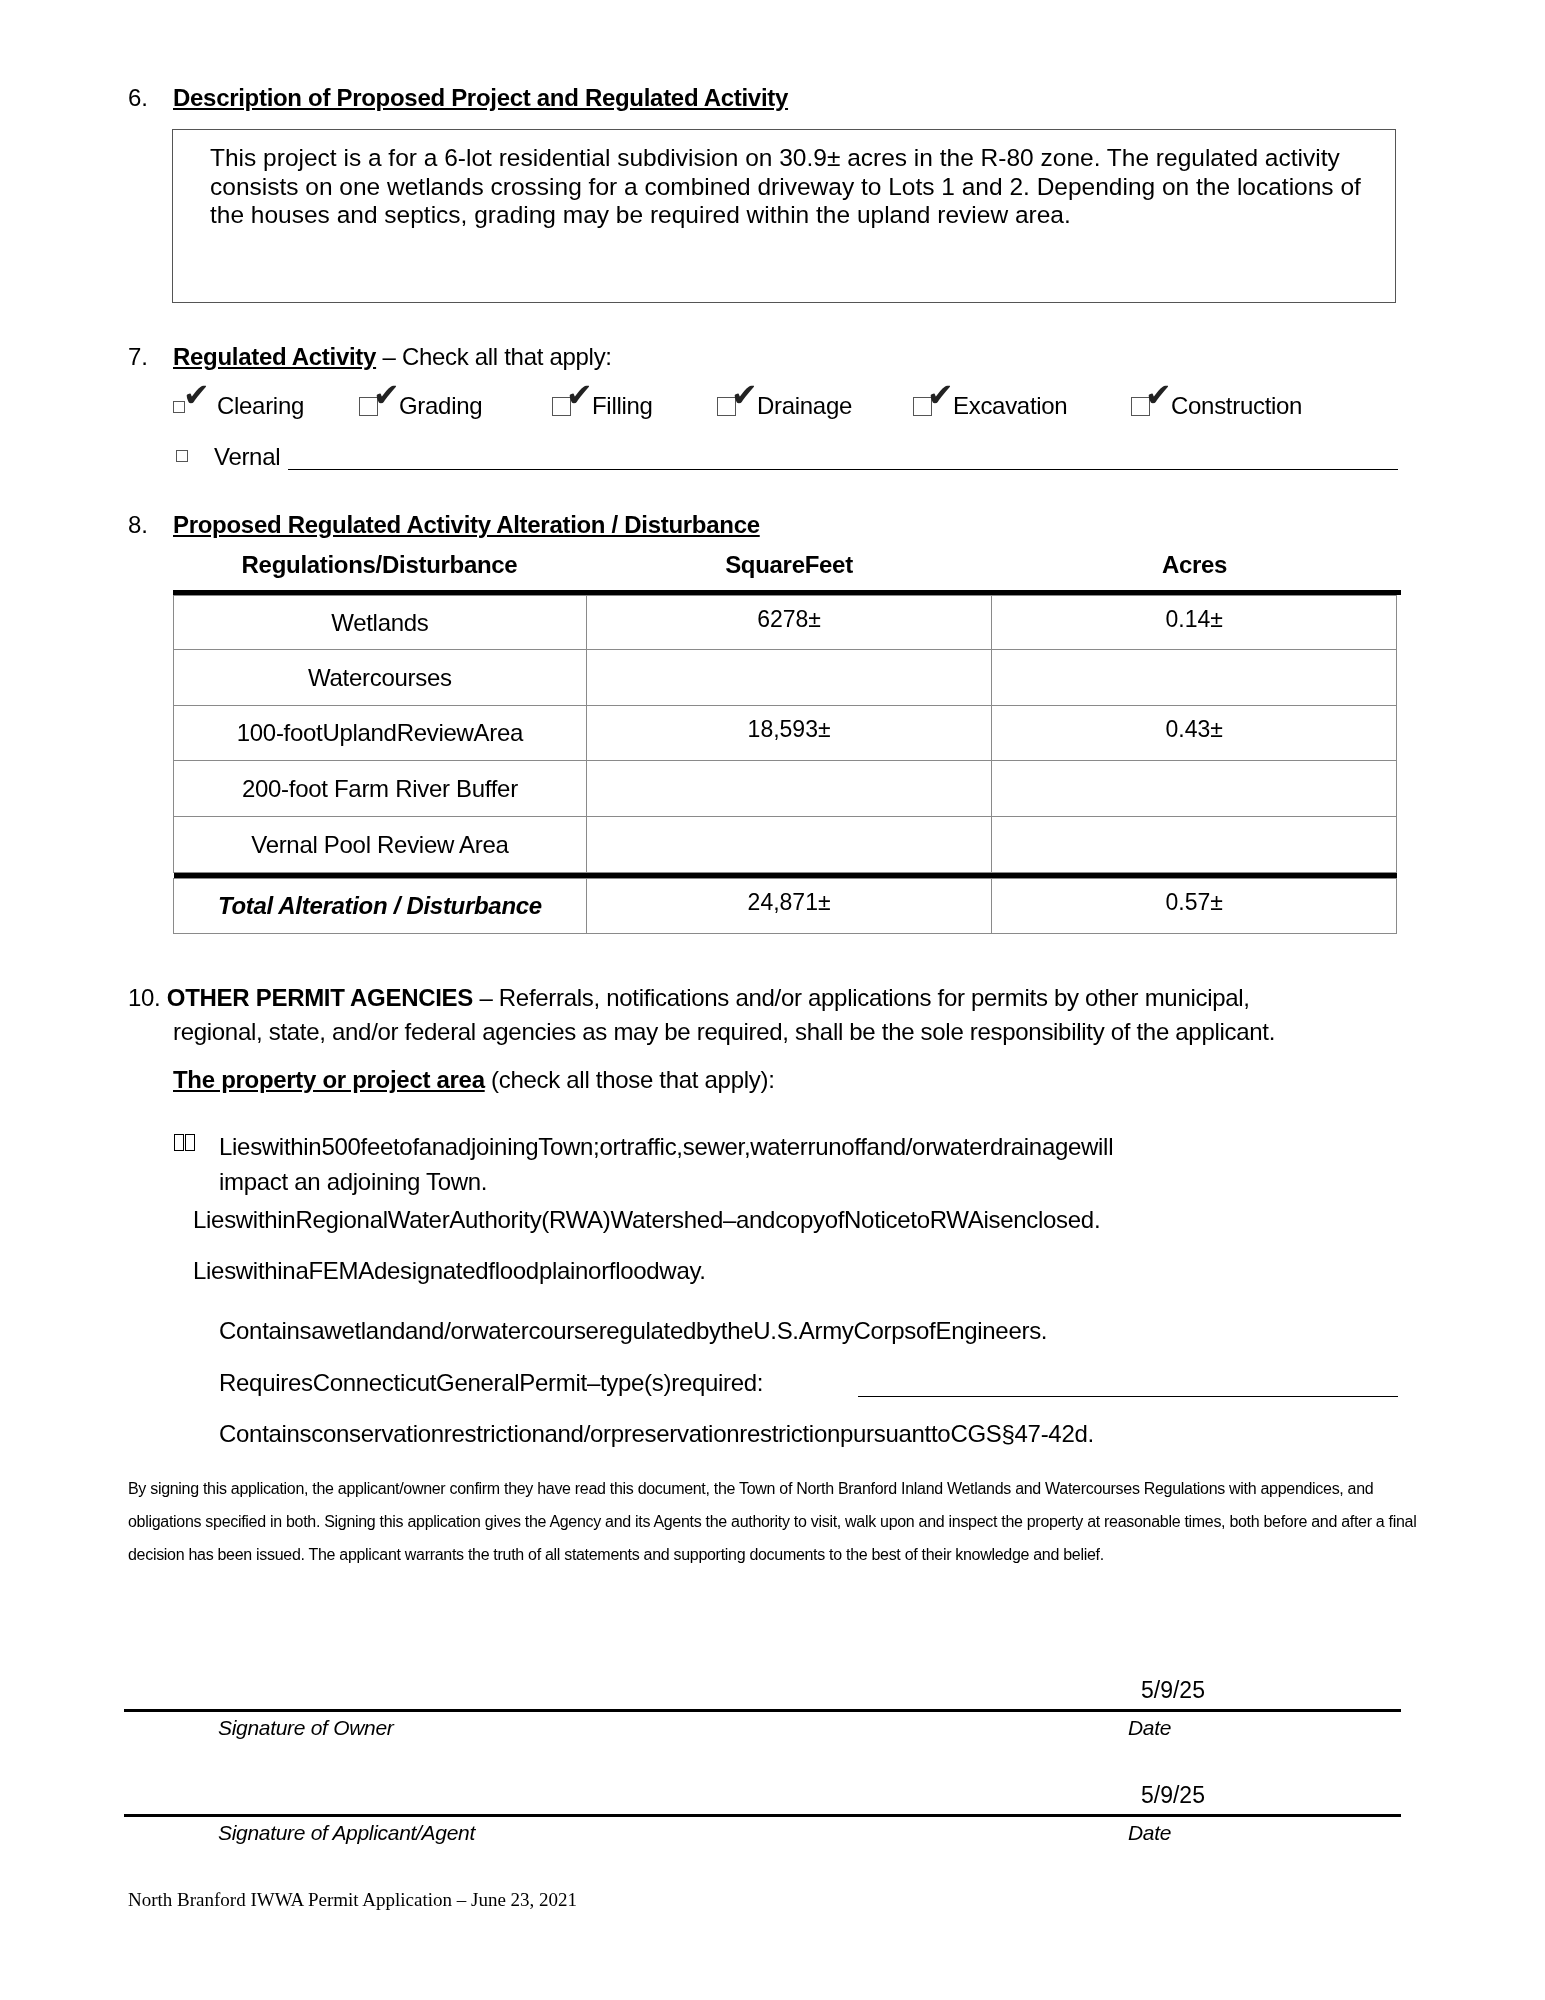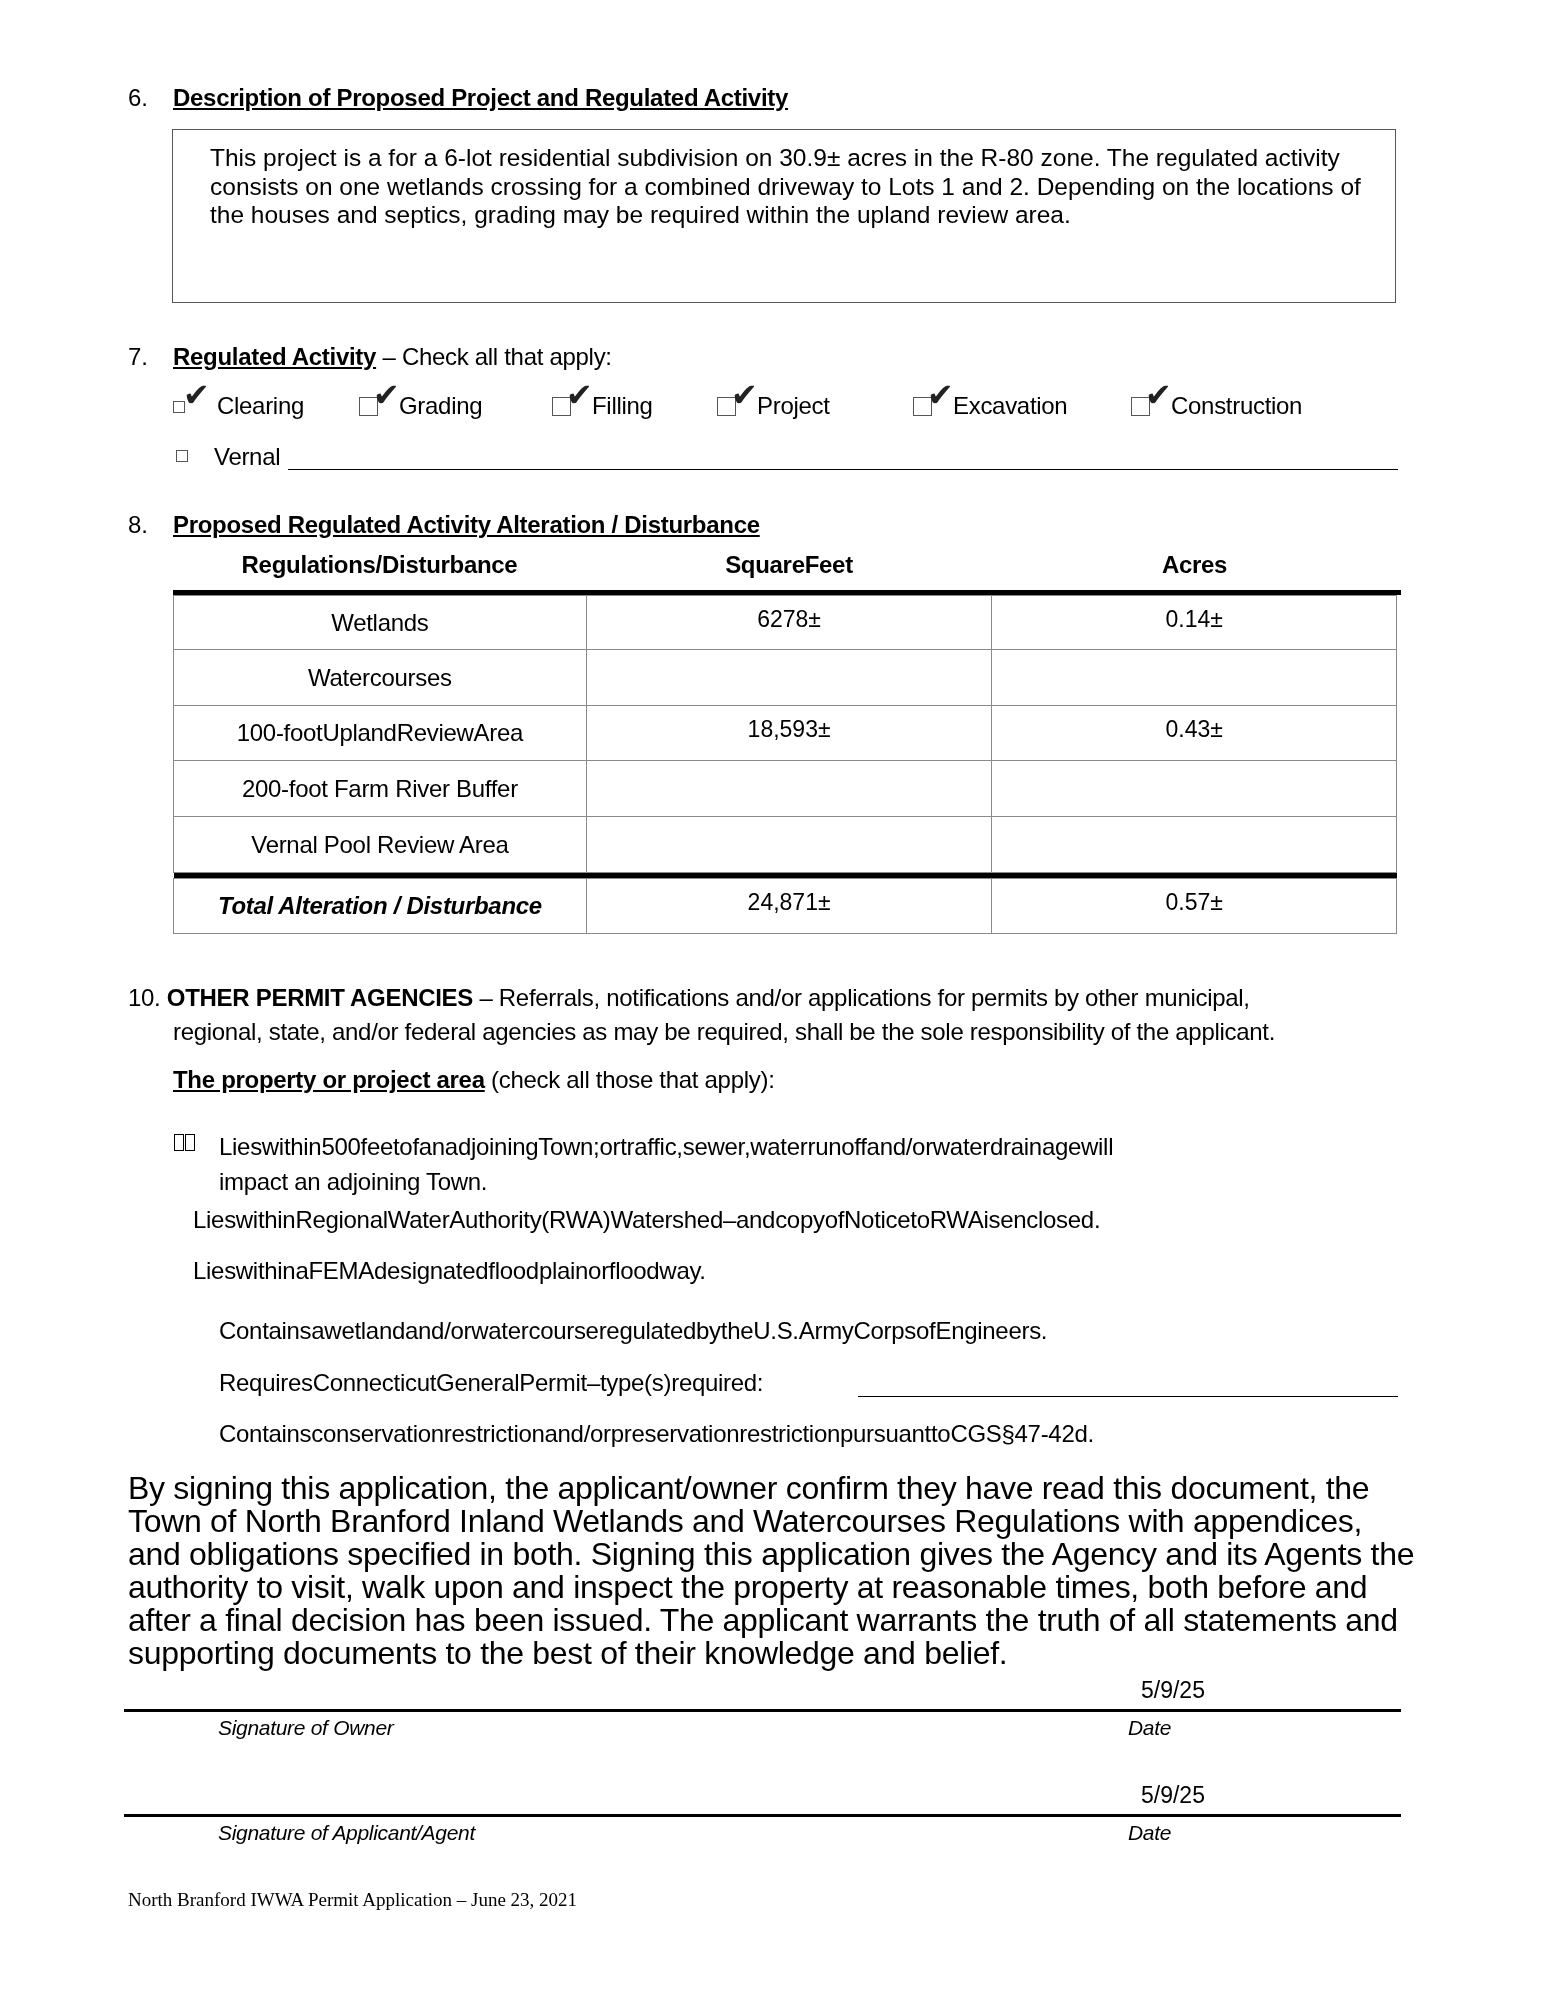--- a/index.html
+++ b/index.html
@@ -16,21 +16,21 @@
   .check { position:absolute; top:-14px; left:6px; font-size:32px; font-family:"DejaVu Sans", sans-serif; color:#222; }
   .cbitem { position:absolute; top:390px; height:34px; }
   .cbitem .lbl { position:absolute; top:2px; font-size:24px; white-space:nowrap; }
   .rule { position:absolute; background:#000; }
   table.alt { position:absolute; left:173px; top:595px; border-collapse:collapse; width:1224px; }
   table.alt td { border:1px solid #8a8a8a; text-align:center; vertical-align:top; font-size:24px; padding:0; }
   table.alt td.lab { vertical-align:middle; }
   table.alt td .v { display:block; padding-top:10px; font-family:"Liberation Sans", sans-serif; font-size:23px; }
   .thick { position:absolute; height:5px; background:#000; }
   .th { position:absolute; top:551px; font-weight:bold; font-size:24px; }
-  .para { position:absolute; left:128px; top:1472px; width:1290px; font-size:32px; line-height:33px; white-space:normal; }
+  .para { position:absolute; left:128px; top:1472px; width:1290px; font-size:16px; line-height:33px; white-space:normal; }
   .ital { font-style:italic; font-size:21px; }
   .footer { position:absolute; left:128px; top:1889px; font-family:"Liberation Serif", serif; font-size:19px; }
 </style>
 </head>
 <body>
 
 <div class="abs num" style="left:128px;top:84px;">6.</div>
 <div class="abs cal hd" style="left:173px;top:84px;">Description of Proposed Project and Regulated Activity</div>
 <div class="desc-box">
   <div class="desc-text">This project is a for a 6-lot residential subdivision on 30.9± acres in the R-80 zone. The regulated activity consists on one wetlands crossing for a combined driveway to Lots 1 and 2. Depending on the locations of the houses and septics, grading may be required within the upland review area.</div>
@@ -50,21 +50,21 @@
   <span class="lbl cal" style="left:40px;">Grading</span>
 </div>
 <div class="cbitem" style="left:552px;">
   <span class="cb" style="position:absolute;left:0;top:7px;"></span>
   <span class="check" style="left:14px;">✔</span>
   <span class="lbl cal" style="left:40px;">Filling</span>
 </div>
 <div class="cbitem" style="left:717px;">
   <span class="cb" style="position:absolute;left:0;top:7px;"></span>
   <span class="check" style="left:14px;">✔</span>
-  <span class="lbl cal" style="left:40px;">Project</span>
+  <span class="lbl cal" style="left:40px;">Drainage</span>
 </div>
 <div class="cbitem" style="left:913px;">
   <span class="cb" style="position:absolute;left:0;top:7px;"></span>
   <span class="check" style="left:14px;">✔</span>
   <span class="lbl cal" style="left:40px;">Excavation</span>
 </div>
 <div class="cbitem" style="left:1131px;">
   <span class="cb" style="position:absolute;left:0;top:7px;"></span>
   <span class="check" style="left:14px;">✔</span>
   <span class="lbl cal" style="left:40px;">Construction</span>

